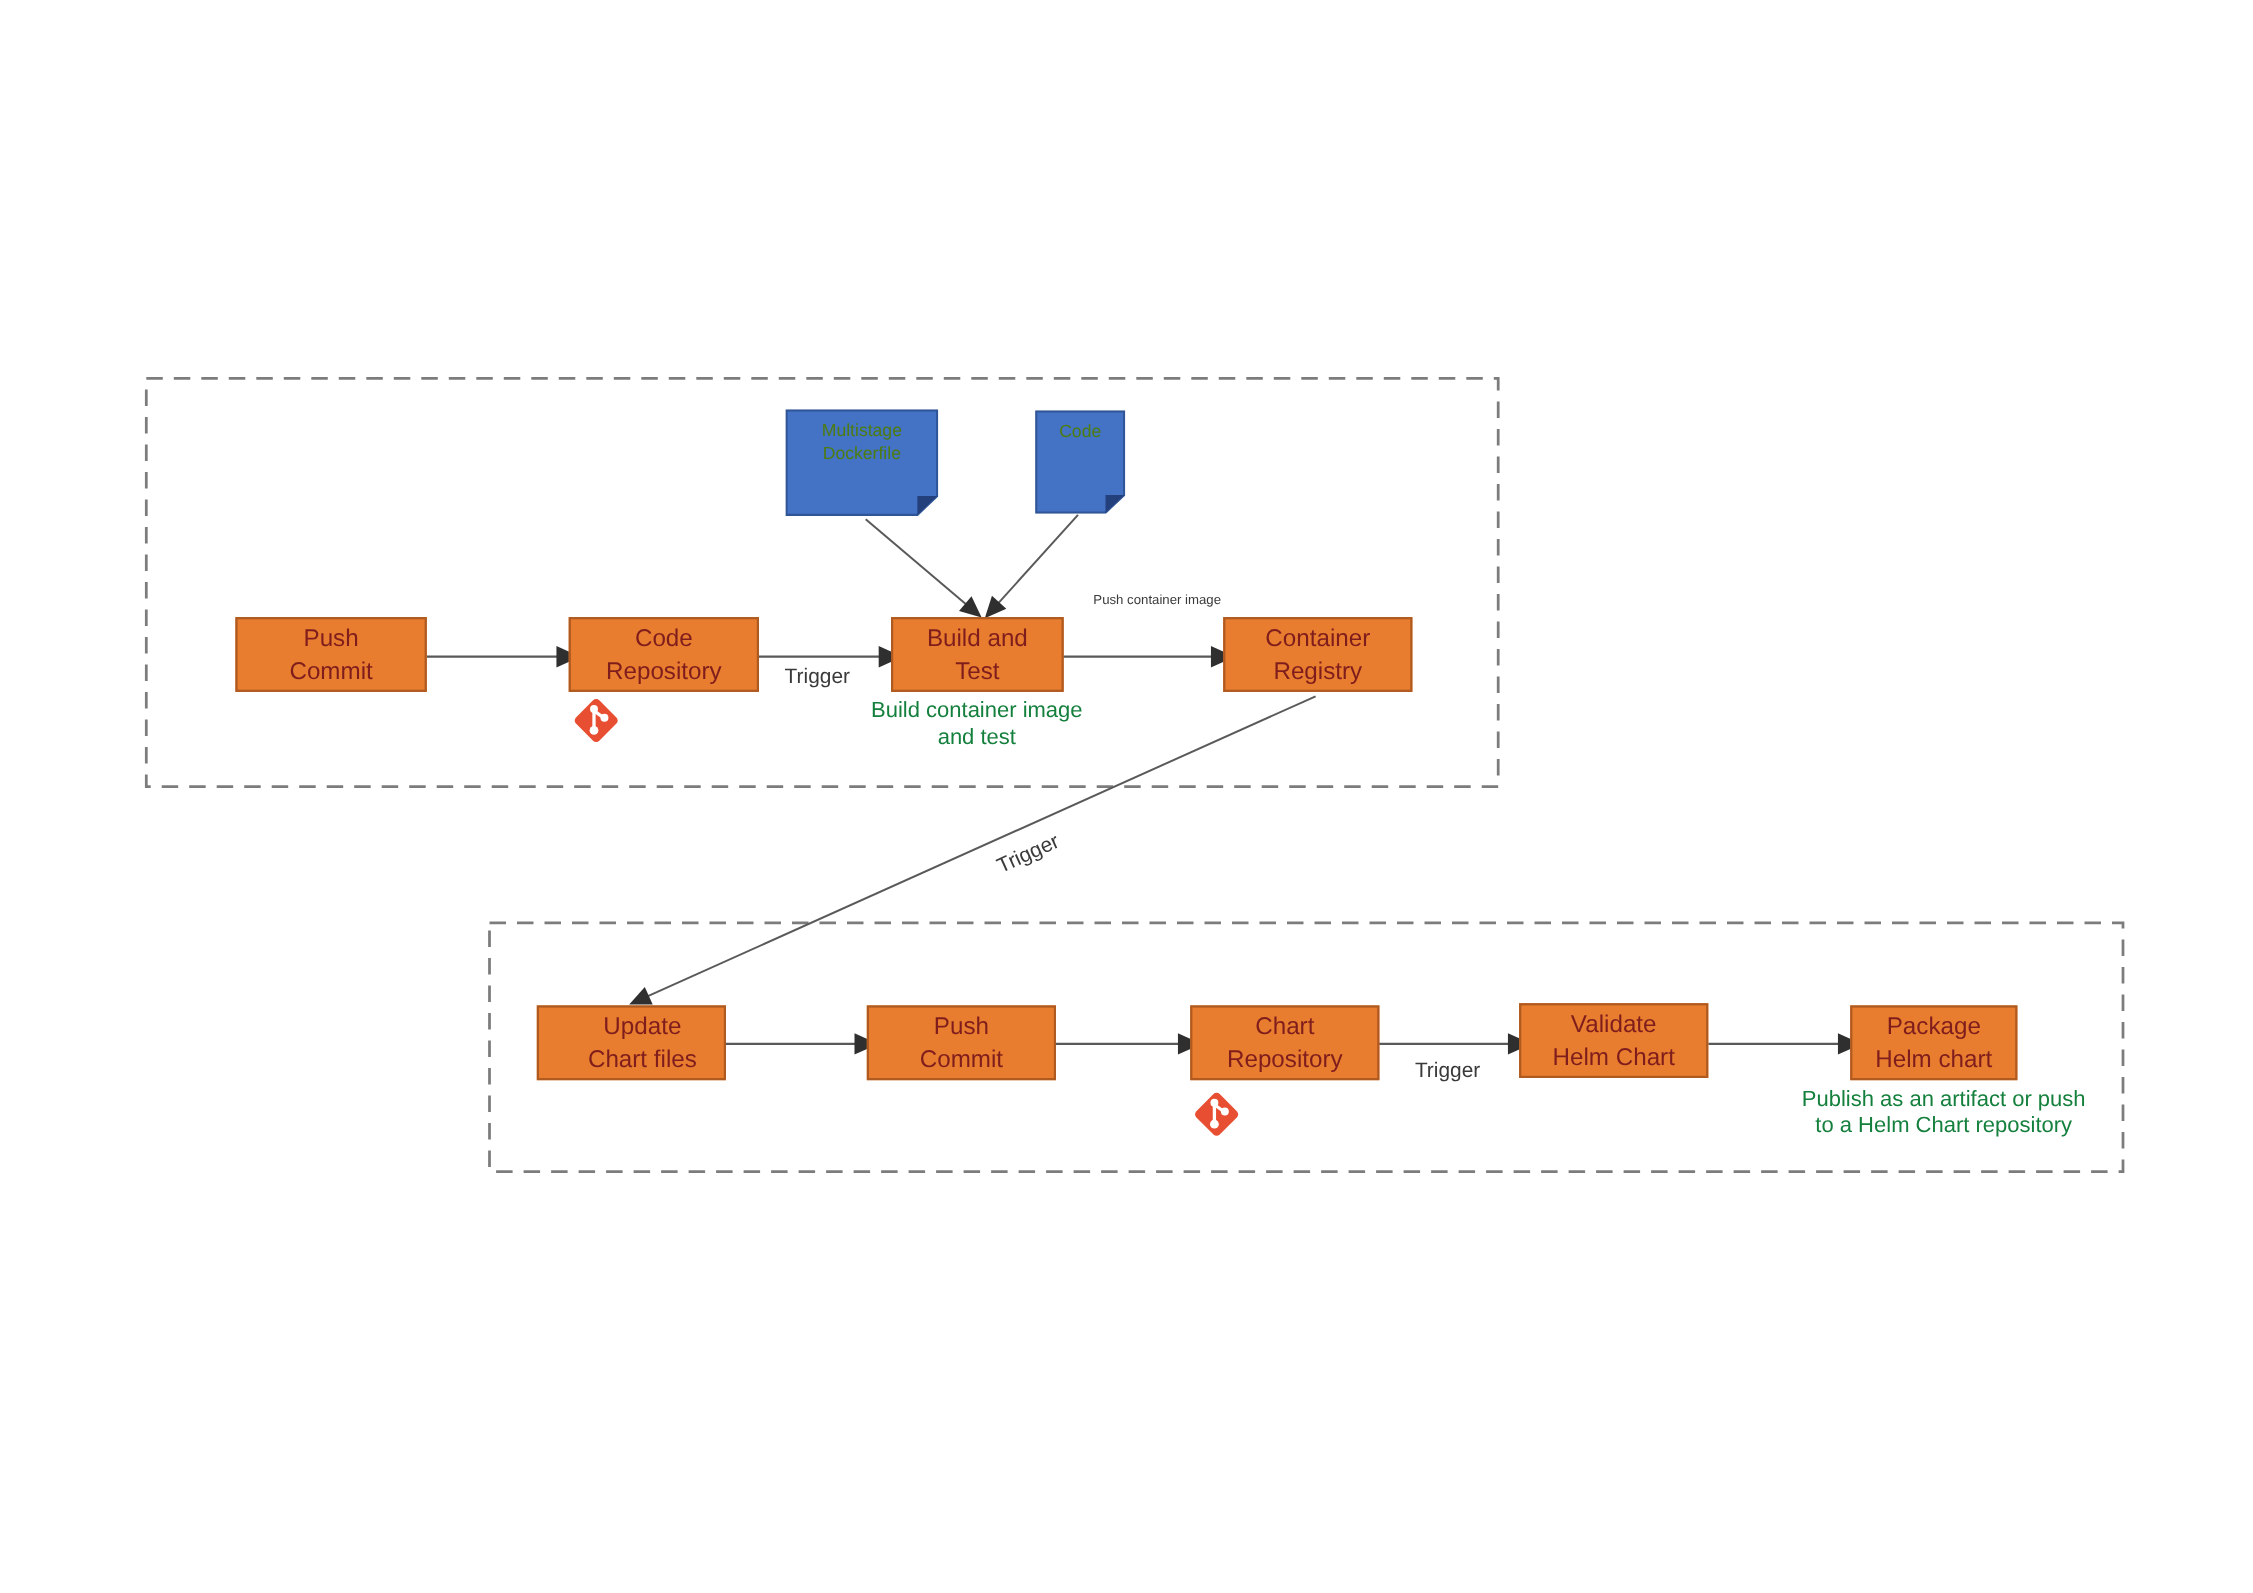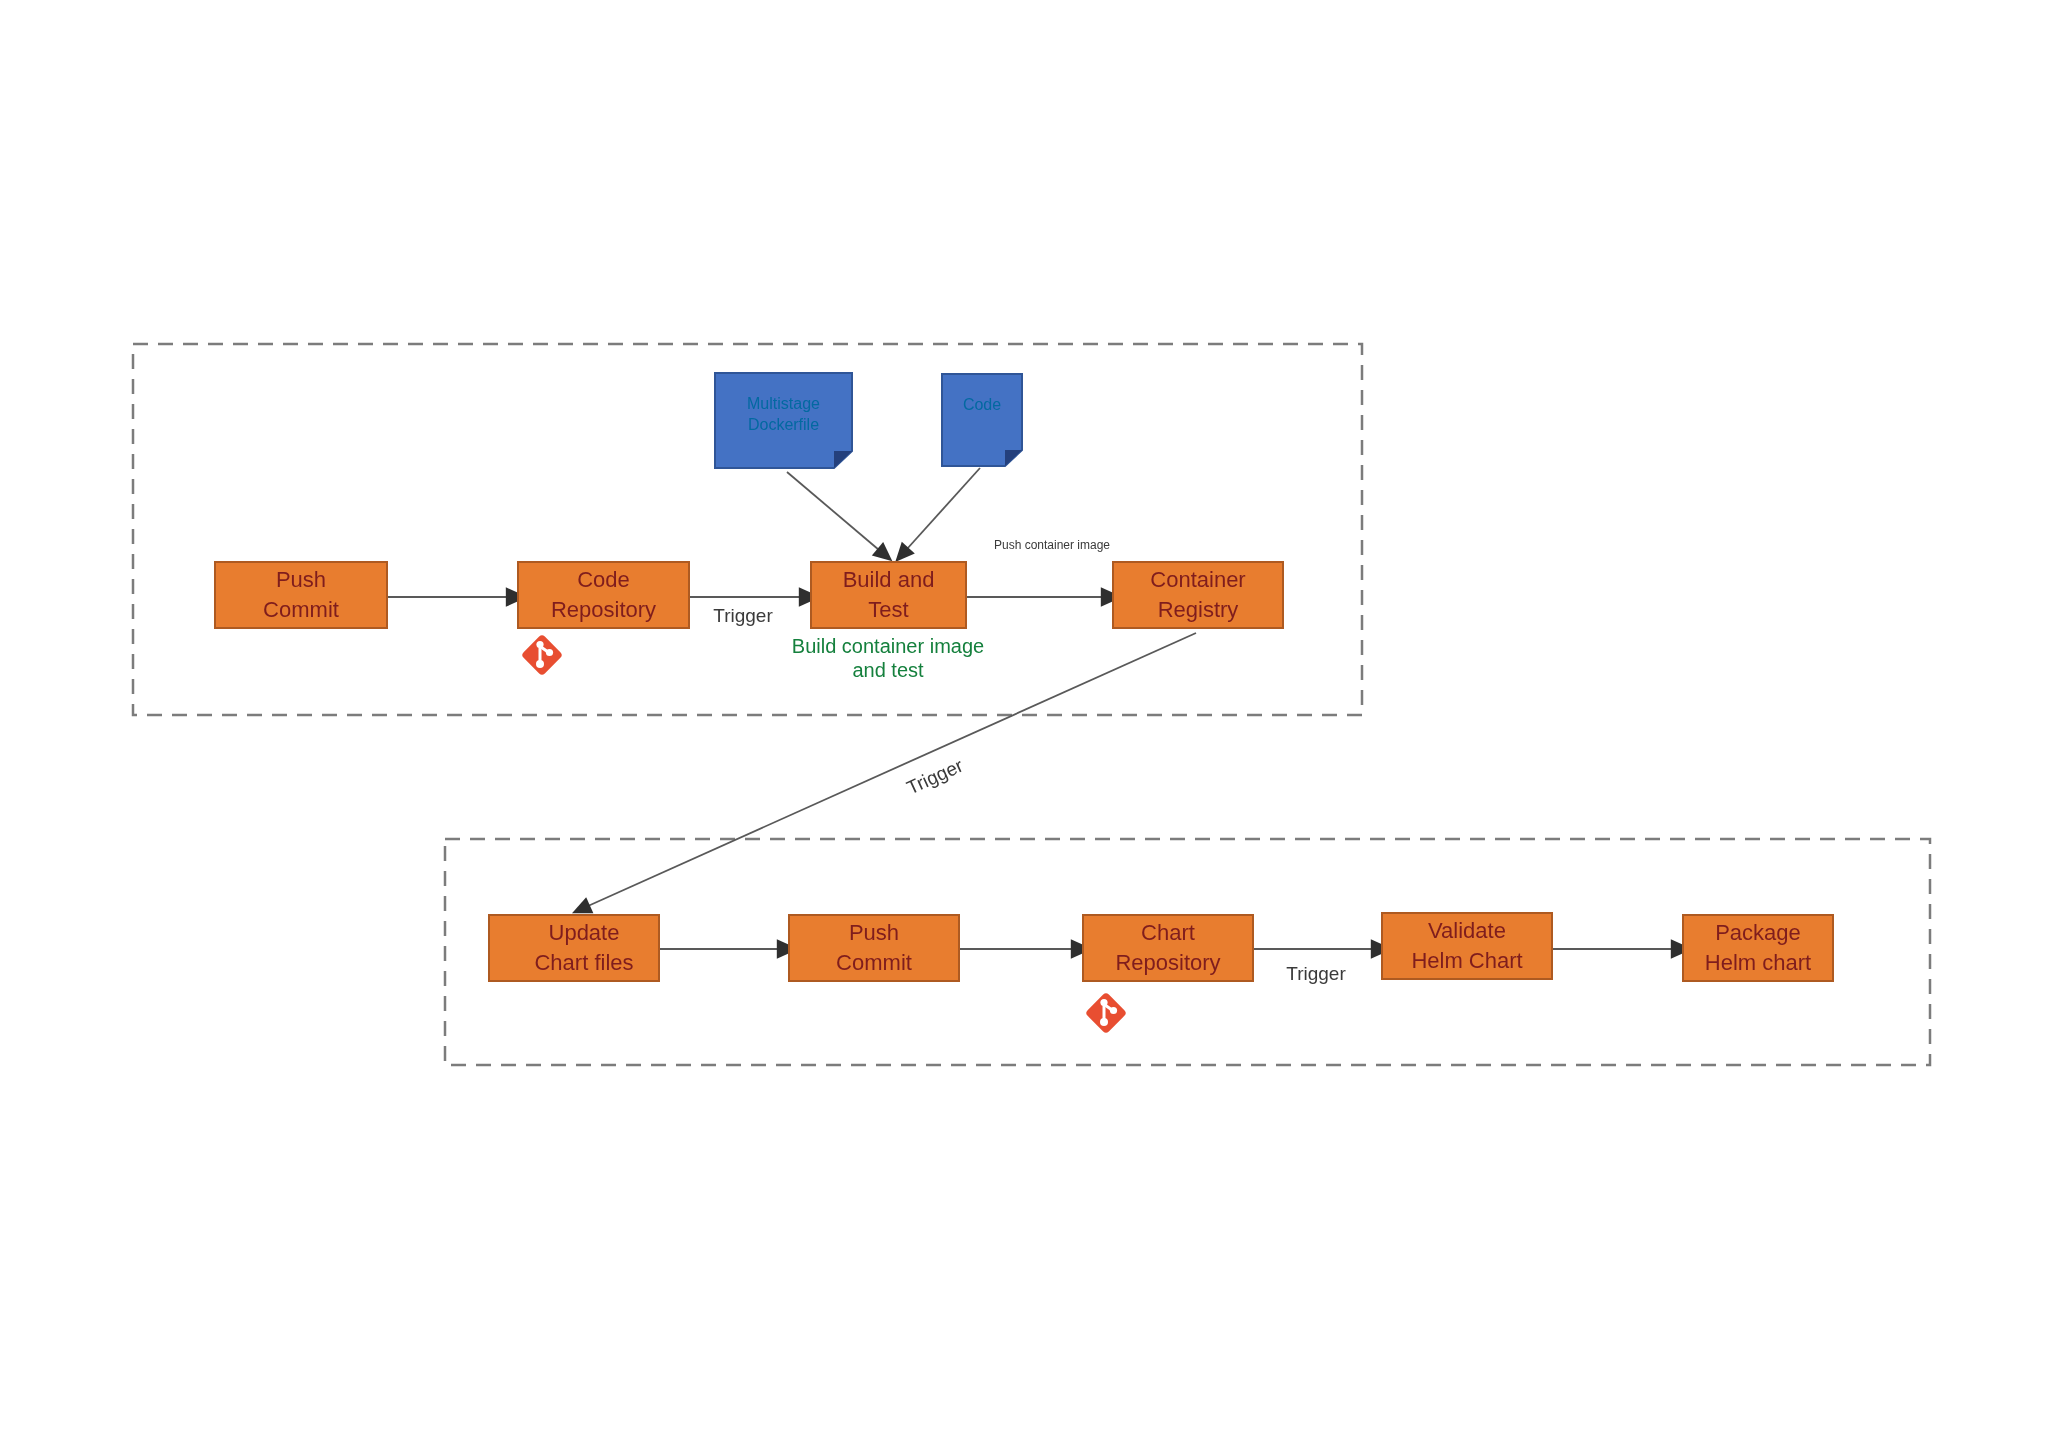--- a/index.html
+++ b/index.html
@@ -19,22 +19,22 @@
     color:#7f1d1d;
     display:flex;align-items:center;justify-content:center;
     text-align:center;
     font-size:22px;line-height:30px;
     white-space:pre-line;
   }
   .note{position:absolute;}
   .note .note-shape{position:absolute;left:0;top:0;}
   .note .note-text{
     position:absolute;left:0;right:0;top:9px;
-    color:#0369a1;text-align:center;
-    font-size:16px;line-height:21px;white-space:pre-line;margin-top:12px;
+    color:#4d7c0f;text-align:center;
+    font-size:16px;line-height:21px;white-space:pre-line;
   }
   .edge-label{
     position:absolute;
     color:#3A3A3A;font-size:19px;line-height:22px;
     text-align:center;white-space:nowrap;
   }
   .caption{
     position:absolute;
     color:#15803d;font-size:20px;line-height:24px;
     text-align:center;white-space:pre-line;
@@ -127,14 +127,16 @@
     <circle cx="30.5" cy="20.5" r="3.6" fill="#ffffff"></circle>
   </svg>
 
   <div class="edge-label" style="left:703px;top:605px;width:80px;">Trigger</div>
   <div class="edge-label" style="left:960px;top:534px;width:184px;font-size:12px;">Push container image</div>
   <div class="edge-label rotated" style="left:885px;top:766px;width:100px;">Trigger</div>
   <div class="edge-label" style="left:1276px;top:963px;width:80px;">Trigger</div>
 
   <div class="caption" style="left:778px;top:634px;width:220px;">Build container image
 and test</div>
+  <div class="caption" style="left:1634px;top:987px;width:266px;">Publish as an artifact or push
+to a Helm Chart repository</div>
 
 </div>
 
 </body></html>

